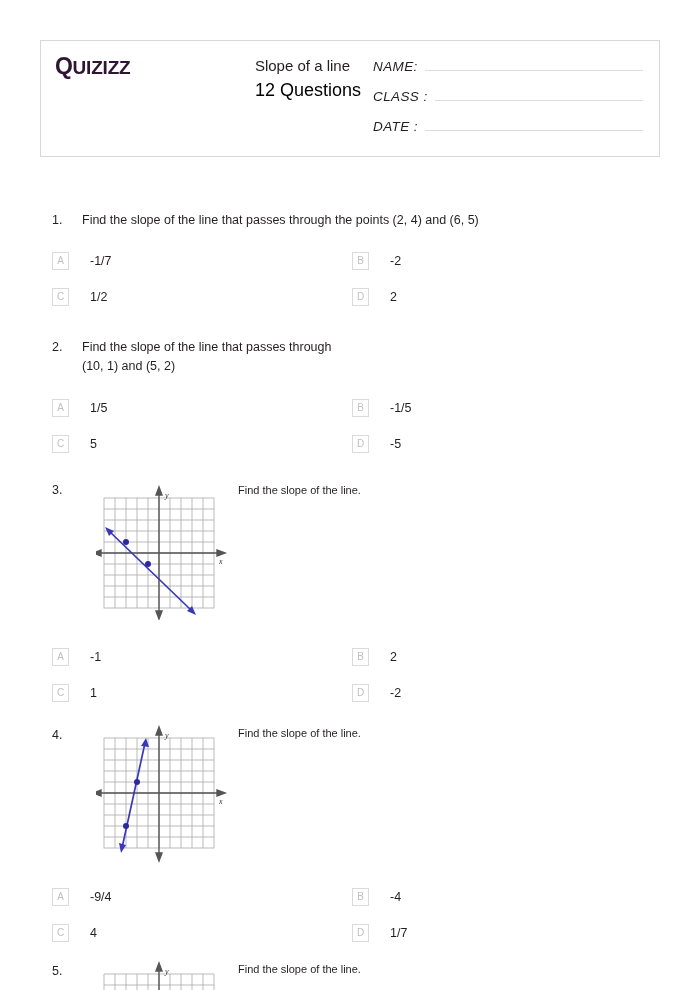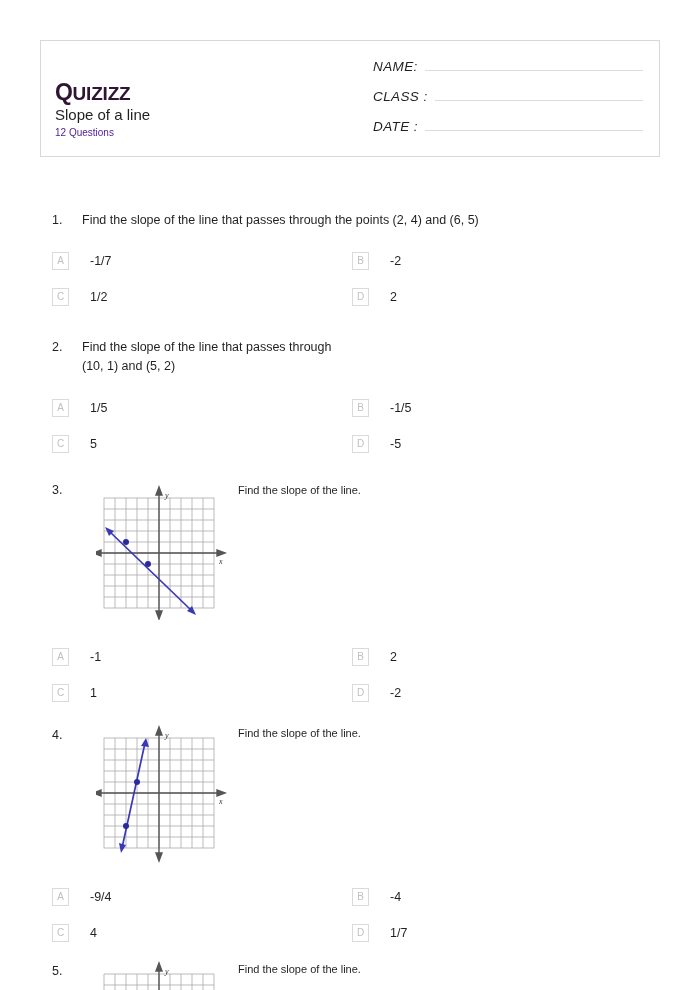--- a/index.html
+++ b/index.html
@@ -25,44 +25,43 @@
     height: 117px;
     border: 1px solid #d8d8d8;
     box-sizing: border-box;
     display: flex;
   }
   .header-left {
     width: 320px;
     box-sizing: border-box;
     padding: 14px 0 0 14px;
     display: flex;
-    flex-direction: column;
-    justify-content: flex-end;
+    justify-content: space-between;
   }
   .logo {
     font-size: 21px;
     font-weight: bold;
     letter-spacing: -0.3px;
     line-height: 1;
     color: #2f1533;
   }
   .logo .logo-q { font-size: 23px; }
   .logo .logo-rest { text-transform: uppercase; font-size: 19px; letter-spacing: -0.2px;}
   .quiz-meta {
     padding-bottom: 16px;
   }
   .quiz-title {
     font-size: 15px;
     font-weight: normal;
     color: #231f20;
     line-height: 1.45;
   }
   .quiz-count {
-    font-size: 10px;
-    color: #4c1d95;
+    font-size: 18px;
+    color: #000000;
     line-height: 1.45;
   }
   .header-right {
     flex: 1;
     box-sizing: border-box;
     padding: 16px 16px 0 12px;
     display: flex;
     flex-direction: column;
     justify-content: flex-start;
     gap: 13px;

